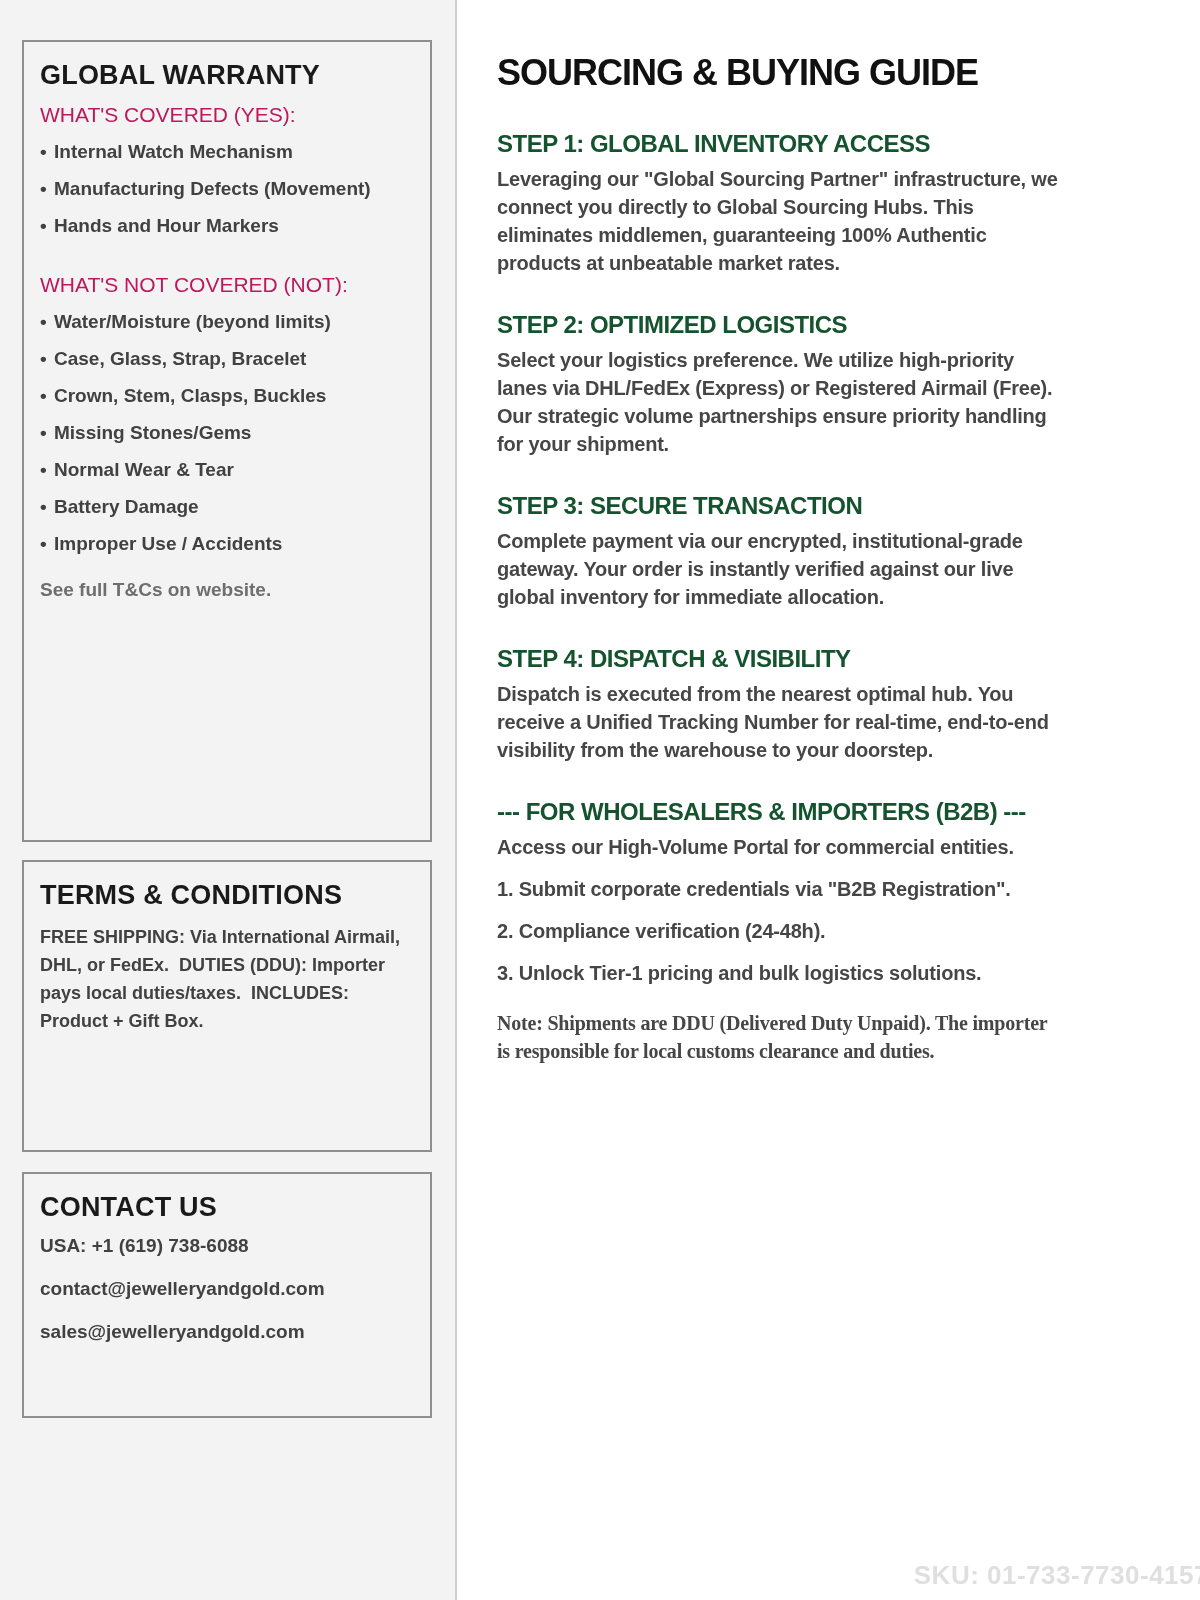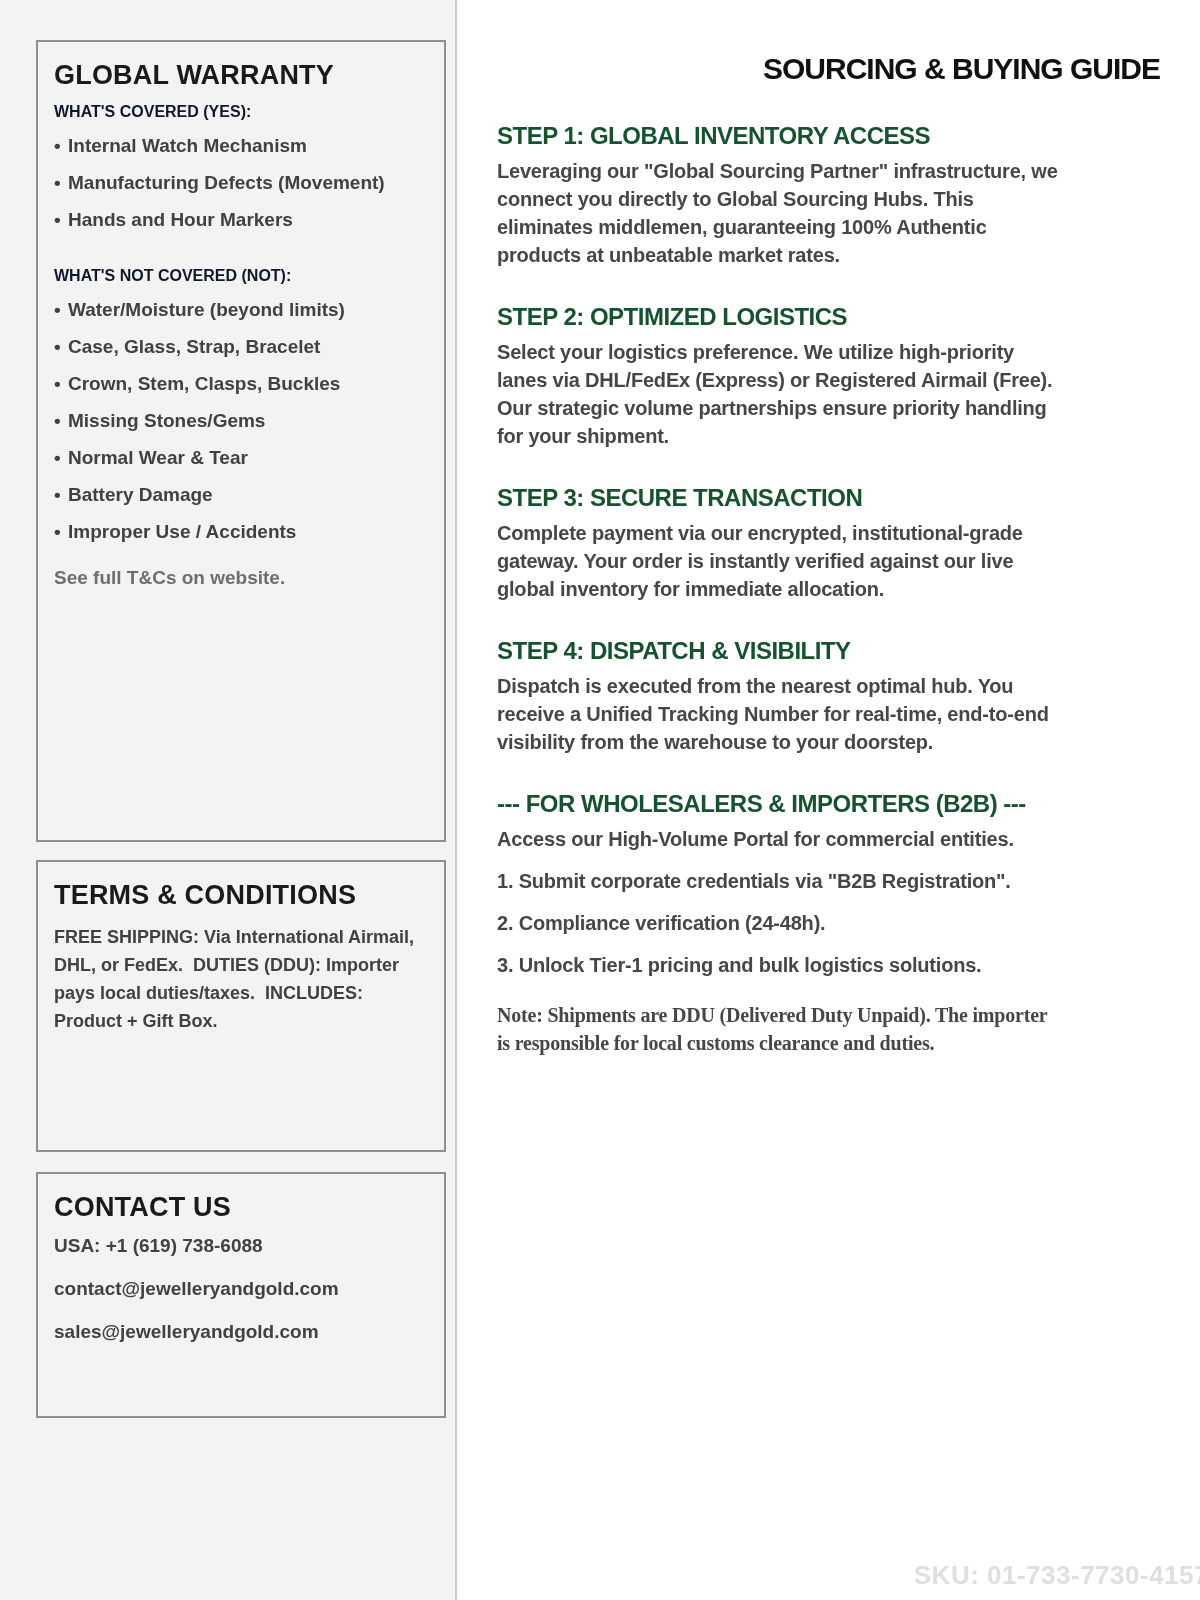--- a/index.html
+++ b/index.html
@@ -18,39 +18,39 @@
   }
   
   .sidebar {
     width: 457px;
     min-width: 457px;
     height: 1600px;
     background: #f3f3f3;
     border-right: 2px solid #cfcfcf;
   }
   .box {
-    margin-left: 36px;
+    margin-left: 22px;
     width: 410px;
     border: 2px solid #8f8f8f;
     padding: 18px 16px;
   }
   .box-warranty { margin-top: 40px;  height: 802px; }
   .box-terms    { margin-top: 18px;  height: 292px; }
   .box-contact  { margin-top: 20px;  height: 246px; }
   .box h2 {
     font-size: 27px;
     font-weight: bold;
     color: #1a1a1a;
     letter-spacing: 0.2px;
     margin-bottom: 12px;
   }
   .box h3 {
-    font-size: 16px;
-    font-weight: bold;
-    color: #0f172a;
+    font-size: 21px;
+    font-weight: normal;
+    color: #be185d;
     margin-bottom: 14px;
   }
   .box ul { list-style: none; }
   .box li {
     font-size: 19px;
     font-weight: bold;
     color: #414141;
     margin-bottom: 15px;
     padding-left: 14px;
     position: relative;
@@ -82,22 +82,22 @@
     color: #414141;
     margin-bottom: 21px;
   }
   
   .main {
     flex: 1;
     position: relative;
     padding: 52px 40px 0 40px;
   }
   .main-title {
-    text-align: right;
-    font-size: 30px;
+    text-align: left;
+    font-size: 36px;
     font-weight: bold;
     color: #111111;
     letter-spacing: -1px;
     margin-bottom: 36px;
   }
   .section { margin-top: 34px; }
   .section:first-of-type { margin-top: 0; }
   .section h2 {
     font-size: 24px;
     font-weight: bold;

